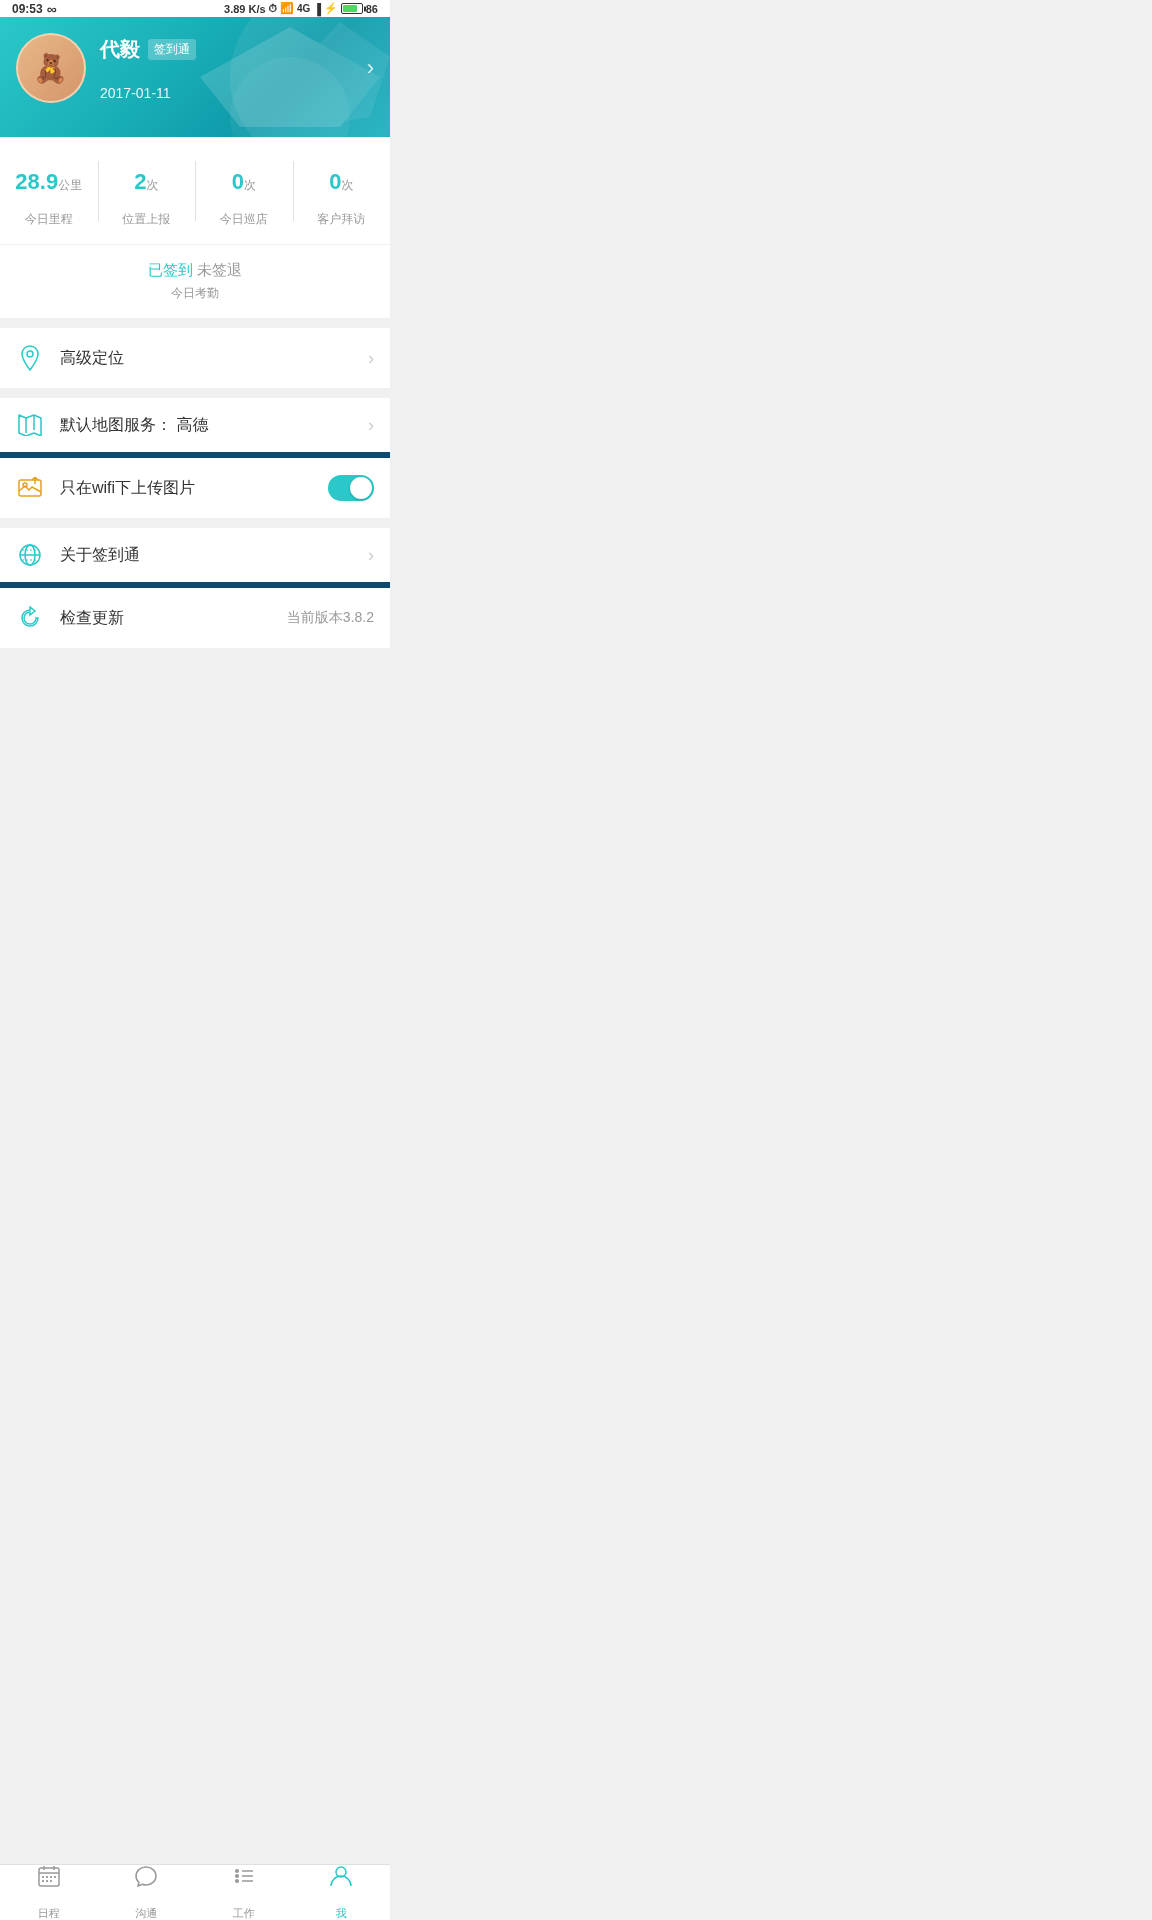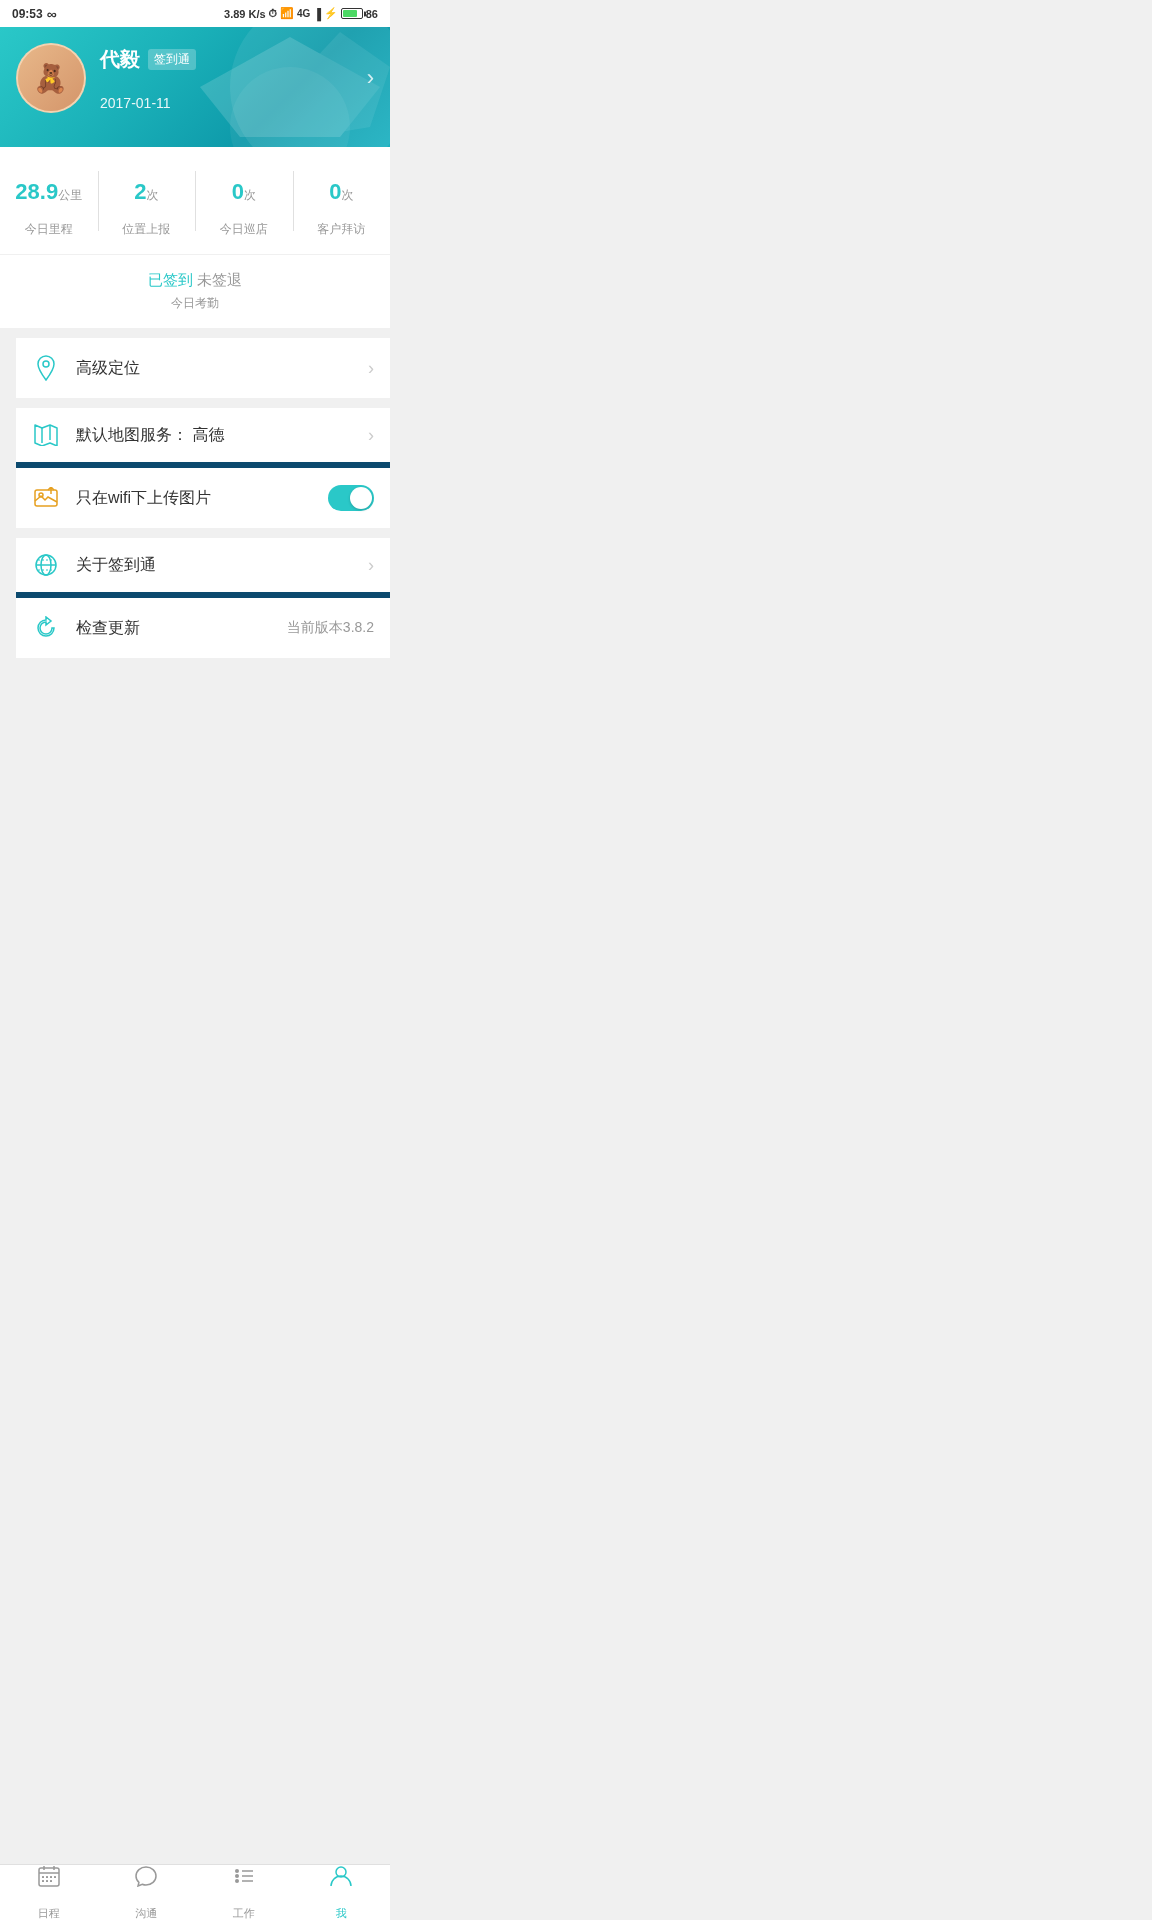--- a/index.html
+++ b/index.html
@@ -13,21 +13,21 @@
       overflow-x: hidden;
     }
 
     
     .status-bar {
       background: #fff;
       display: flex;
       justify-content: space-between;
       align-items: center;
       padding: 0 12px;
-      height: 27px;
+      height: 17px;
       font-size: 12px;
       font-weight: 600;
       color: #333;
     }
     .status-left { display: flex; align-items: center; gap: 4px; }
     .status-right { display: flex; align-items: center; gap: 3px; font-size: 11px; margin-left: 44px; }
     .battery-box {
       width: 22px; height: 11px; border: 1.5px solid #333; border-radius: 2px;
       position: relative; display: inline-flex; align-items: center; padding: 1px;
     }
@@ -170,21 +170,21 @@
     .unsigned { color: #999; }
     .attendance-label {
       font-size: 12px;
       color: #999;
     }
 
     
     .divider { height: 10px; background: #f0f0f0; }
 
     
-    .menu-group { background: #fff; margin-left: 16px; }
+    .menu-group { background: #fff; }
     .menu-item {
       display: flex;
       align-items: center;
       padding: 0 16px;
       height: 60px;
       border-bottom: 6px solid #0c4a6e;
       cursor: pointer;
       position: relative;
     }
     .menu-item:last-child { border-bottom: none; }

